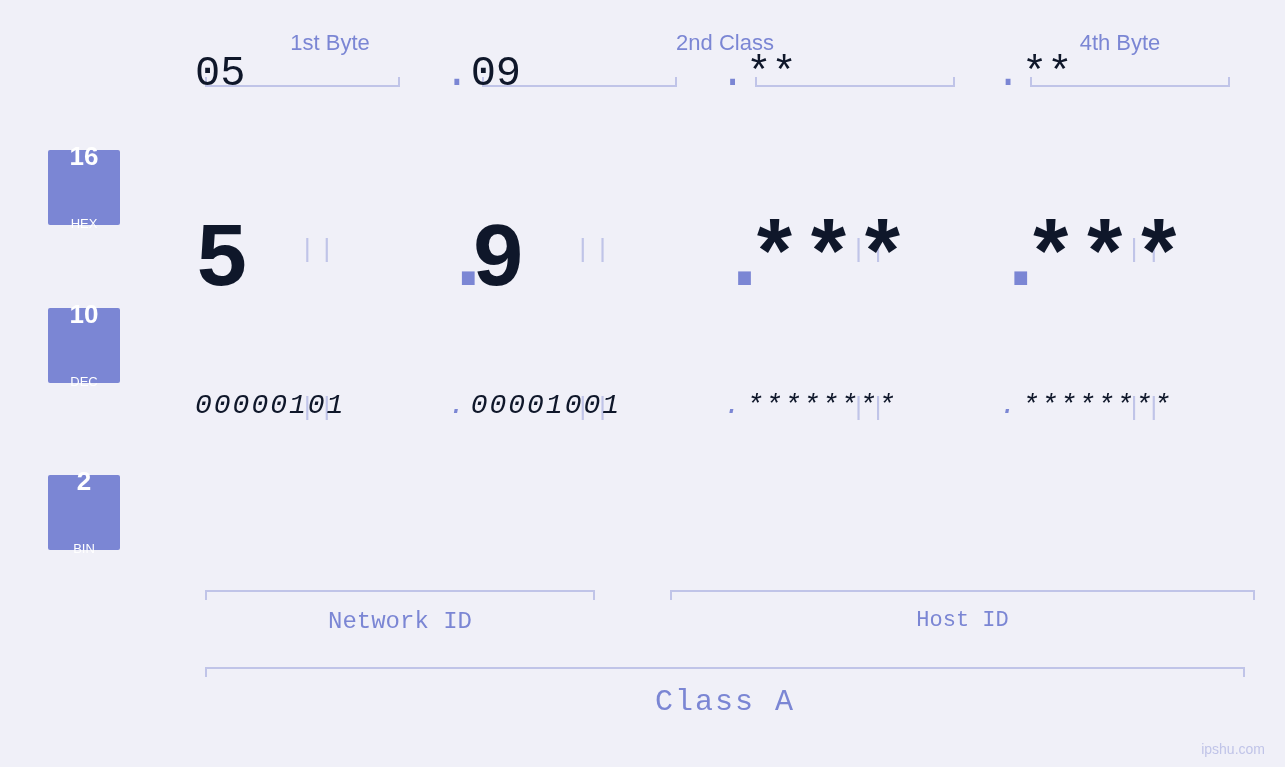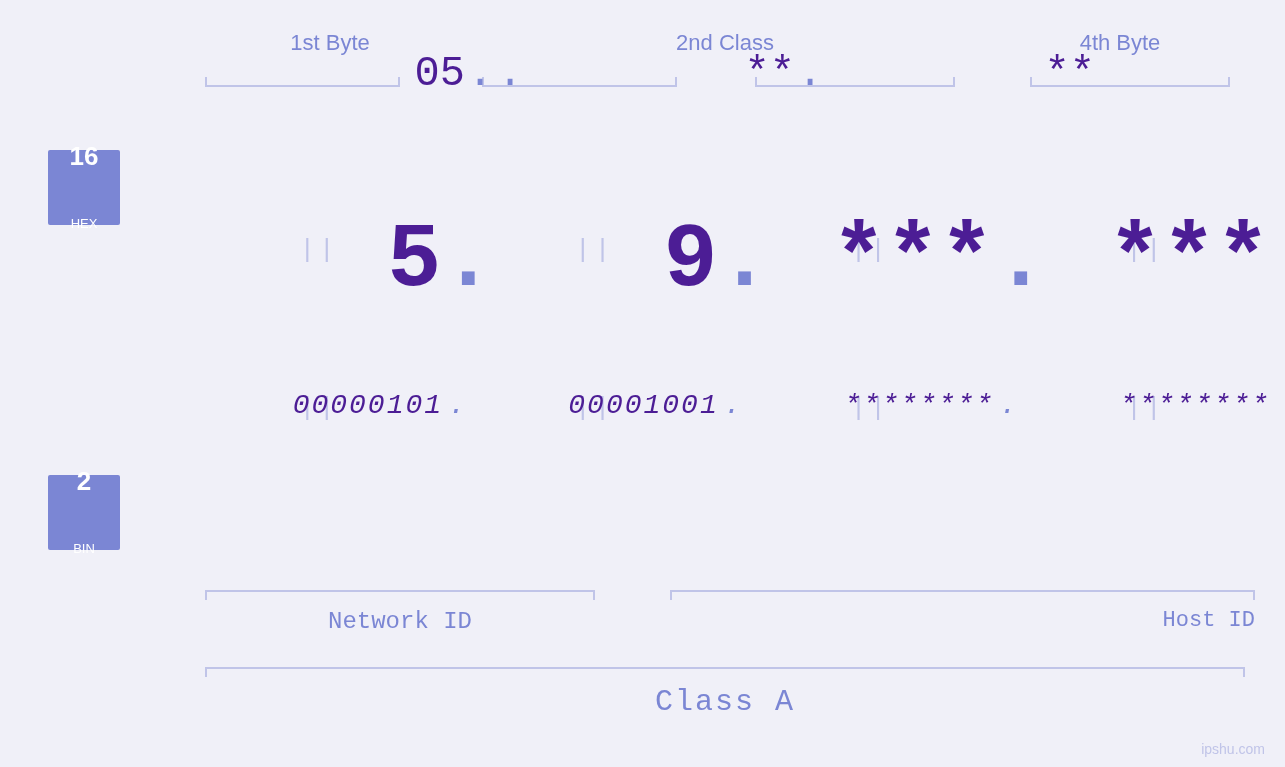--- a/index.html
+++ b/index.html
@@ -120,22 +120,22 @@
       top: 390px;
       left: 195px;
       right: 15px;
       display: flex;
       align-items: center;
       font-style: italic;
     }
 
     .byte-val {
       width: 270px;
-      text-align: right;
-      color: #4c1d95;
+      text-align: left;
+      color: #0f172a;
     }
     .byte-dot {
       width: 30px;
       text-align: center;
       color: #7b86d4;
     }
 
     
     .hex-val { font-size: 42px; }
     .hex-dot { font-size: 42px; }
@@ -240,21 +240,21 @@
       text-align: center;
       color: #7b86d4;
       font-size: 24px;
     }
 
     .host-id-label {
       position: absolute;
       top: 18px;
       left: 475px;
       right: 0;
-      text-align: right;
+      text-align: center;
       color: #7b86d4;
       font-size: 22px;
     }
 
     
     .class-a-area {
       position: absolute;
       top: 667px;
       left: 195px;
       right: 30px;
@@ -309,39 +309,44 @@
   </style>
 </head>
 <body>
 
 <div class="main-container">
 
   <div class="base-badge badge-hex">
     <span class="base-num">16</span>
     <span class="base-label">HEX</span>
   </div>
+  <div class="base-badge badge-dec">
+    <span class="base-num">10</span>
+    <span class="base-label">DEC</span>
+  </div>
   <div class="base-badge badge-bin">
     <span class="base-num">2</span>
     <span class="base-label">BIN</span>
   </div>
 
   <div class="byte-headers">
     <div class="byte-header">1st Byte</div>
     <div class="byte-header">2nd Class</div>
     <div class="byte-header">4th Byte</div>
   </div>
 
   <div class="bracket-line bracket-left bracket-b1"></div>
   <div class="bracket-line bracket-left bracket-b2"></div>
   <div class="bracket-line bracket-left bracket-b3"></div>
   <div class="bracket-line bracket-left bracket-b4"></div>
 
   <div class="row-hex">
     <div class="byte-val hex-val">05</div>
     <div class="byte-dot hex-dot">.</div>
+    <div class="byte-val hex-val">09</div>
     <div class="byte-dot hex-dot">.</div>
     <div class="byte-val hex-val">**</div>
     <div class="byte-dot hex-dot">.</div>
     <div class="byte-val hex-val">**</div>
   </div>
 
   <div class="equals-row equals-row-1">
     <div class="eq-byte">||</div>
     <div class="eq-dot"></div>
     <div class="eq-byte">||</div>

